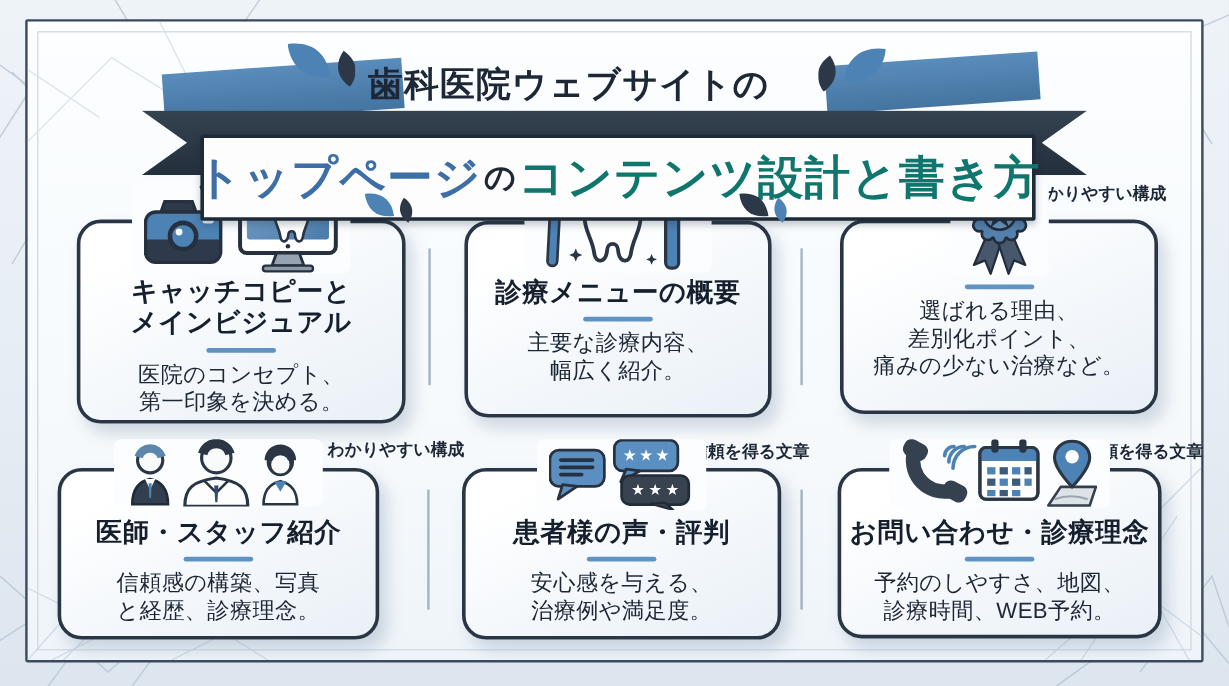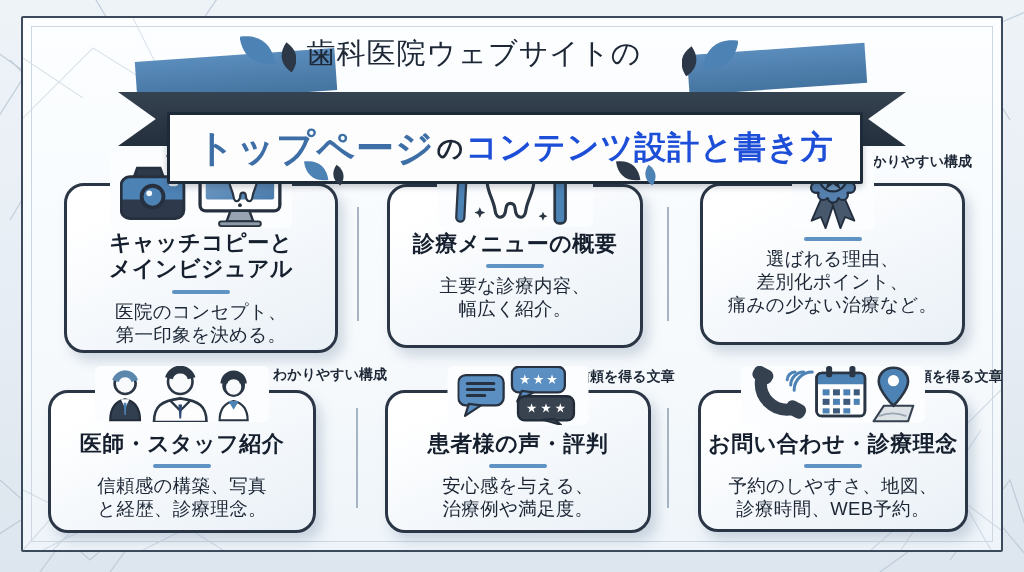--- a/index.html
+++ b/index.html
@@ -23,23 +23,23 @@
   .strip{position:absolute;background:linear-gradient(180deg,#5a8cbc,#44749f);z-index:3;}
   #ribbon{position:absolute;left:118px;top:92px;width:788px;height:54px;z-index:4;
           background:linear-gradient(180deg,#35424f 0%,#242f3d 100%);
           clip-path:polygon(0 0,100% 0,95.2% 50%,100% 100%,0 100%,4.8% 50%);}
   #title-box{position:absolute;left:167px;top:69px;width:690px;height:66px;z-index:5;
           background:#fdfdfe;border:3px solid #1f2a38;border-radius:2px;
           display:flex;align-items:center;justify-content:center;white-space:nowrap;
           box-shadow:0 3px 6px rgba(30,45,60,.25);margin-top:43px;}
   .t-blue{color:#3d6ea6;font-size:38px;font-weight:bold;letter-spacing:1px;}
   .t-no{color:#1d2736;font-size:26px;font-weight:bold;margin:0 2px;}
-  .t-dark{color:#1d4ed8;font-size:32px;font-weight:bold;letter-spacing:1px;}
-  #top-label{position:absolute;left:474px;top:34px;transform:translateX(-50%);z-index:5;
-          font-size:29px;font-weight:normal;color:#1d2736;letter-spacing:1px;white-space:nowrap;}
+  .t-dark{color:#0f766e;font-size:38px;font-weight:bold;letter-spacing:1px;}
+  #top-label{position:absolute;left:474px;top:51px;transform:translateX(-50%);z-index:5;
+          font-size:29px;font-weight:bold;color:#1d2736;letter-spacing:1px;white-space:nowrap;}
   .leaf-pair{position:absolute;z-index:6;}
 
   
   .card{position:absolute;z-index:2;border:3px solid #2a3545;border-radius:20px;
         background:linear-gradient(155deg,#ffffff 15%,#f3f7fb 60%,#e9f0f6 100%);
         box-shadow:6px 8px 12px rgba(120,140,165,.30);
         display:flex;flex-direction:column;align-items:center;text-align:center;box-sizing:border-box;}
   .row1{padding-top:44px;text-align:center;}
   .row2{padding-top:38px;}
   .icon-mask{position:absolute;left:50%;transform:translateX(-50%);

